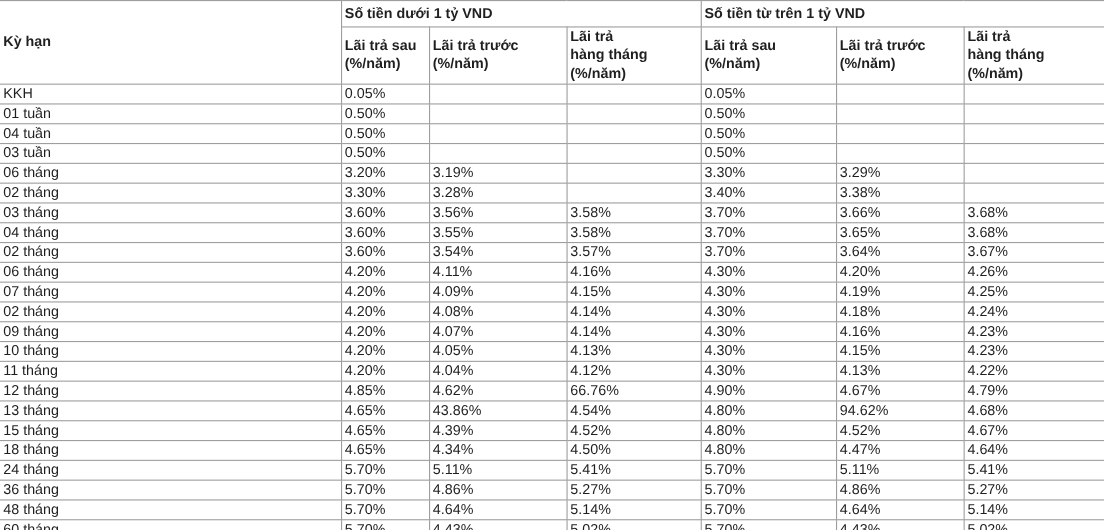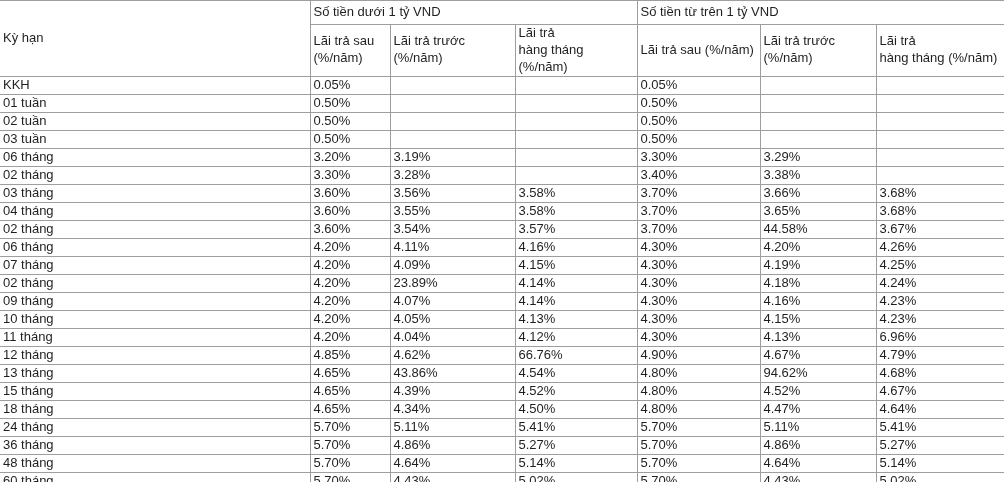--- a/index.html
+++ b/index.html
@@ -33,21 +33,21 @@
     text-align: left;
     overflow: hidden;
   }
   
   table.rates th:first-child,
   table.rates td:first-child {
     border-left: none;
     margin-left: 24px;
   }
   table.rates thead th {
-    font-weight: normal;
+    font-weight: bold;
     line-height: 1.3;
     white-space: pre-line;
   }
   table.rates thead tr.group-row {
     height: 24px;
   }
   table.rates thead tr.sub-row {
     height: 37px;
   }
   table.rates tbody tr {
@@ -103,21 +103,21 @@
       <tr>
         <td>01 tuần</td>
         <td>0.50%</td>
         <td></td>
         <td></td>
         <td>0.50%</td>
         <td></td>
         <td></td>
       </tr>
       <tr>
-        <td>02 tuần</td>
+        <td>04 tuần</td>
         <td>0.50%</td>
         <td></td>
         <td></td>
         <td>0.50%</td>
         <td></td>
         <td></td>
       </tr>
       <tr>
         <td>03 tuần</td>
         <td>0.50%</td>
@@ -162,21 +162,21 @@
         <td>3.70%</td>
         <td>3.65%</td>
         <td>3.68%</td>
       </tr>
       <tr>
         <td>02 tháng</td>
         <td>3.60%</td>
         <td>3.54%</td>
         <td>3.57%</td>
         <td>3.70%</td>
-        <td>44.58%</td>
+        <td>3.64%</td>
         <td>3.67%</td>
       </tr>
       <tr>
         <td>06 tháng</td>
         <td>4.20%</td>
         <td>4.11%</td>
         <td>4.16%</td>
         <td>4.30%</td>
         <td>4.20%</td>
         <td>4.26%</td>
@@ -186,21 +186,21 @@
         <td>4.20%</td>
         <td>4.09%</td>
         <td>4.15%</td>
         <td>4.30%</td>
         <td>4.19%</td>
         <td>4.25%</td>
       </tr>
       <tr>
         <td>02 tháng</td>
         <td>4.20%</td>
-        <td>23.89%</td>
+        <td>4.08%</td>
         <td>4.14%</td>
         <td>4.30%</td>
         <td>4.18%</td>
         <td>4.24%</td>
       </tr>
       <tr>
         <td>09 tháng</td>
         <td>4.20%</td>
         <td>4.07%</td>
         <td>4.14%</td>
@@ -217,21 +217,21 @@
         <td>4.15%</td>
         <td>4.23%</td>
       </tr>
       <tr>
         <td>11 tháng</td>
         <td>4.20%</td>
         <td>4.04%</td>
         <td>4.12%</td>
         <td>4.30%</td>
         <td>4.13%</td>
-        <td>6.96%</td>
+        <td>4.22%</td>
       </tr>
       <tr>
         <td>12 tháng</td>
         <td>4.85%</td>
         <td>4.62%</td>
         <td>66.76%</td>
         <td>4.90%</td>
         <td>4.67%</td>
         <td>4.79%</td>
       </tr>

